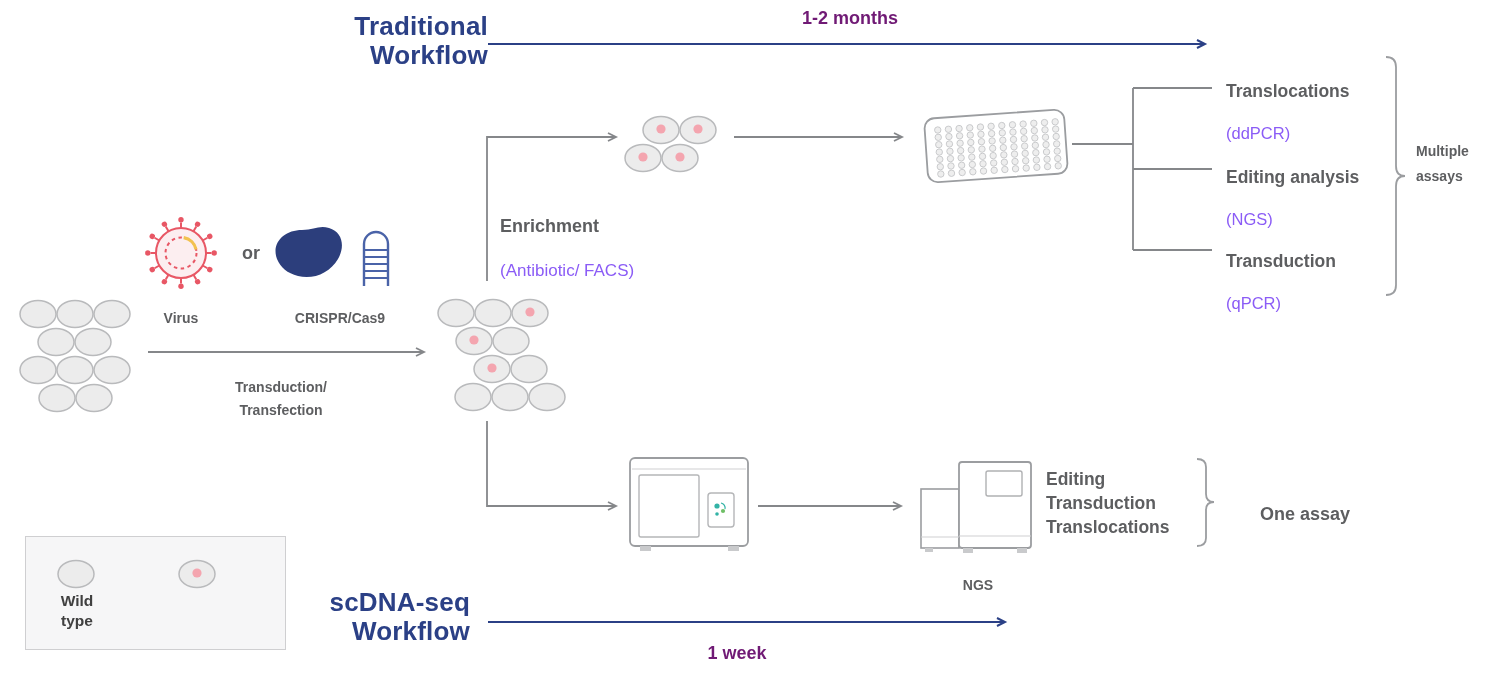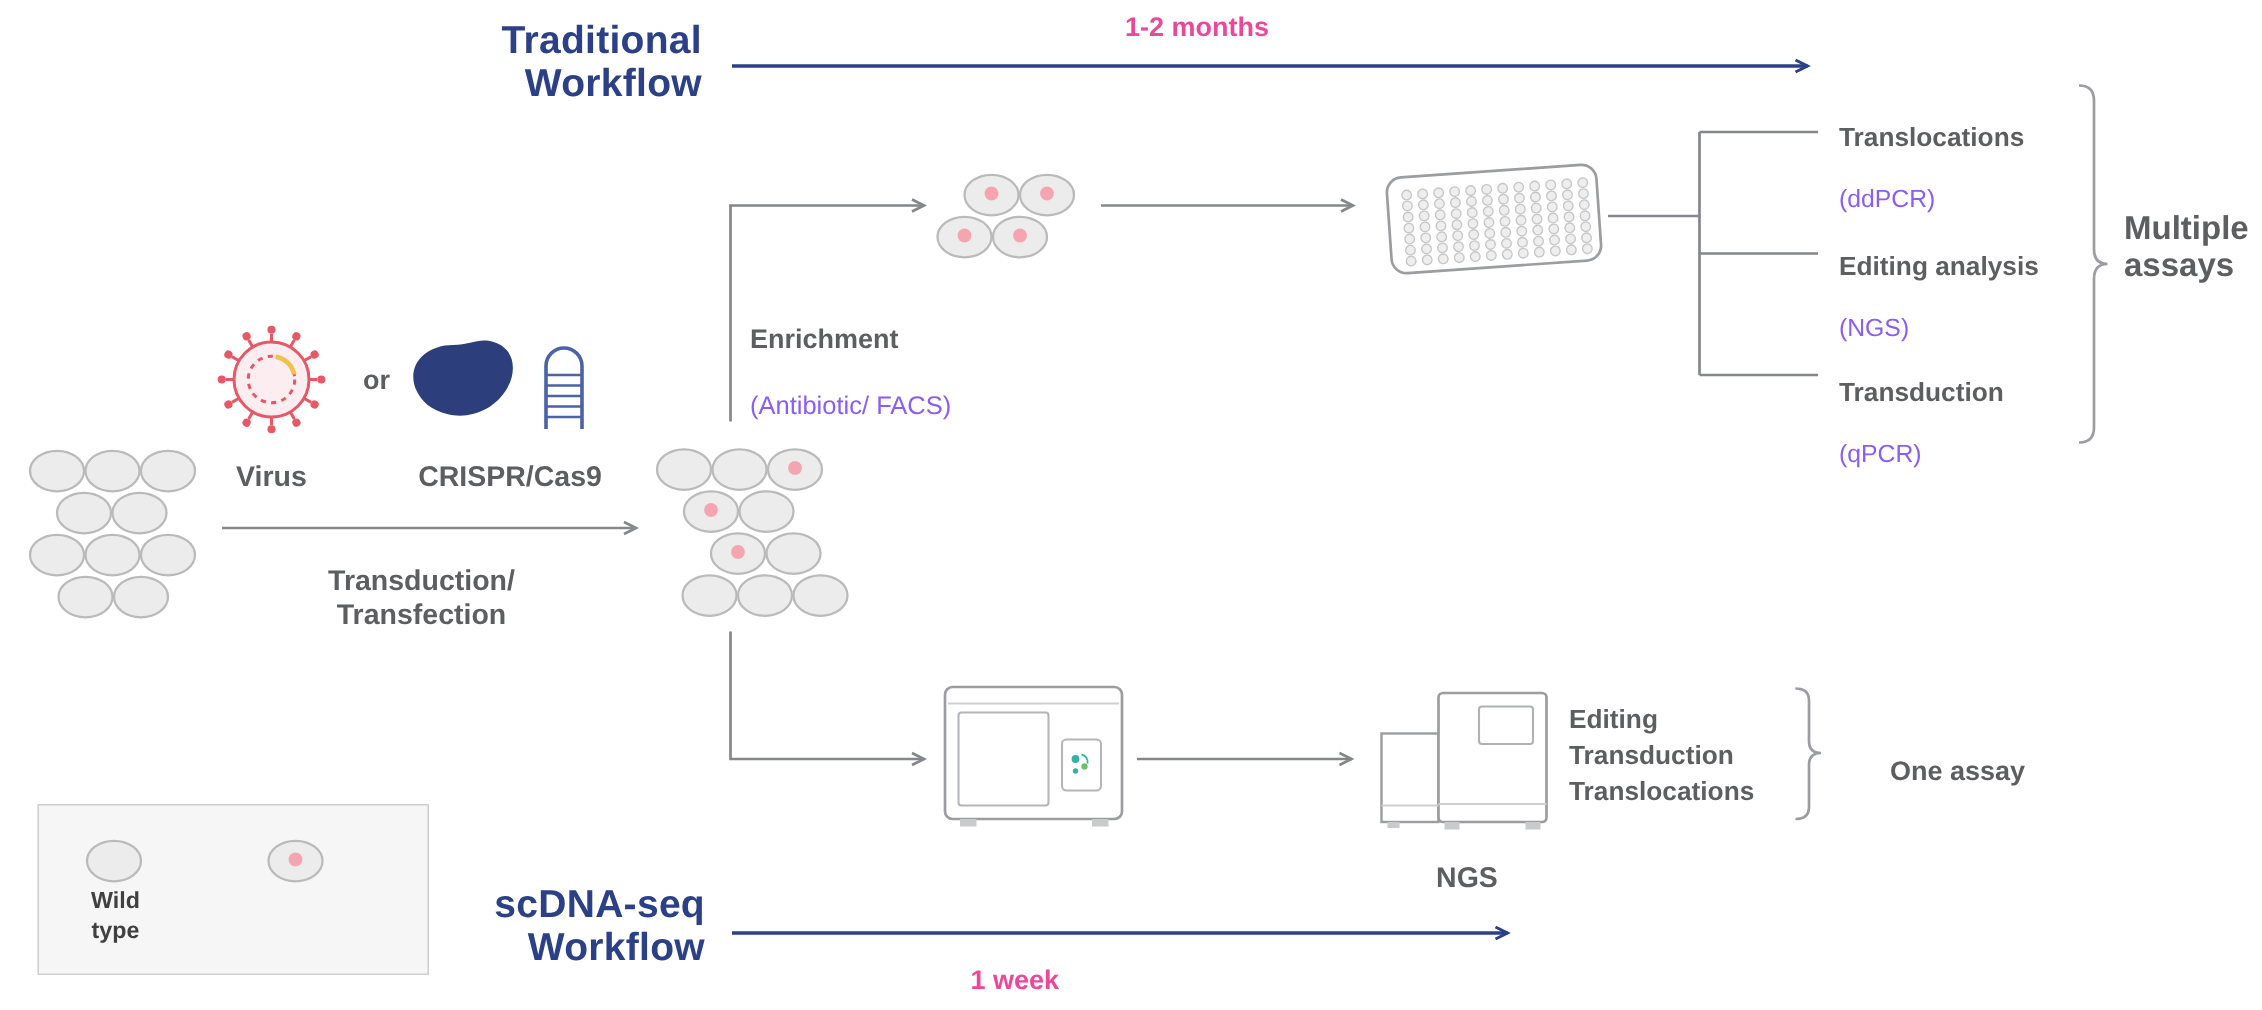--- a/index.html
+++ b/index.html
@@ -5,22 +5,22 @@
   *{margin:0;padding:0;box-sizing:border-box}
   html,body{background:#fff}
   .canvas{position:relative;width:1508px;height:673px;background:#fff;overflow:hidden;
           font-family:"Liberation Sans",sans-serif;color:#5d5e60}
   svg.layer{position:absolute;left:0;top:0}
   .lbl{position:absolute;color:#5d5e60;white-space:pre-line}
   .bold{font-weight:700}
   .center{text-align:center}
   .wf-title{position:absolute;color:#2b4086;font-size:26px;font-weight:800;line-height:29px;
             text-align:right;white-space:pre-line;letter-spacing:.2px}
-  .duration{position:absolute;font-size:18px;font-weight:700;color:#ec4899;}
-  .step17{font-size:19px;line-height:23px}
+  .duration{position:absolute;font-size:18px;font-weight:700;color:#701a75;text-align:center}
+  .step17{font-size:14px;line-height:23px}
   .step18{font-size:18px;line-height:24px}
   .assay-item{position:absolute;white-space:pre-line}
   .assay-name{font-size:17.5px;font-weight:700;color:#5d5e60;line-height:25px}
   .assay-method{font-size:16.5px;font-weight:400;color:#8b5cf6;line-height:23px}
   .legend-box{position:absolute;left:25px;top:536px;width:261px;height:114px;
               background:#f6f6f7;border:1px solid #cfcfd1}
   .legend-txt{font-size:15.5px;font-weight:600;line-height:20px;color:#404040}
   #plateWells circle{fill:#eeeeee;stroke:#c6c7c9;stroke-width:.9}
 </style>
 </head>
@@ -241,21 +241,21 @@
     <path fill="none" stroke="#9b9da0" stroke-width="1.8" d="M1197,459 Q1206,459 1206,467 L1206,494 Q1206,502 1214,502 Q1206,502 1206,510 L1206,538 Q1206,546 1197,546"></path>
 
     <g>
         <use href="#cellP" x="76" y="574"></use>
       </g>
     <g>
         <use href="#cellM" x="197" y="574"></use>
       </g>
   </svg>
 
-  <div class="wf-title" style="left:216px;top:12px;width:252px">Traditional
+  <div class="wf-title" style="left:236px;top:12px;width:252px">Traditional
 Workflow</div>
   <div class="duration" style="left:750px;top:8px;width:200px">1-2 months</div>
 
   <div class="lbl bold center step17" style="left:141px;top:307px;width:80px">Virus</div>
   <div class="lbl bold center step18" style="left:233px;top:241px;width:36px">or</div>
   <div class="lbl bold center step17" style="left:256px;top:307px;width:168px">CRISPR/Cas9</div>
   <div class="lbl bold center step17" style="left:178px;top:376px;width:206px">Transduction/
 Transfection</div>
 
   <div class="assay-item" style="left:500px;top:196px">
@@ -270,21 +270,21 @@
   </div>
   <div class="assay-item" style="left:1226px;top:147px">
     <div class="assay-name">Editing analysis</div>
     <div class="assay-method">(NGS)</div>
   </div>
   <div class="assay-item" style="left:1226px;top:231px">
     <div class="assay-name">Transduction</div>
     <div class="assay-method">(qPCR)</div>
   </div>
 
-  <div class="lbl bold" style="left:1416px;top:139px;font-size:22px;line-height:25px">Multiple
+  <div class="lbl bold" style="left:1416px;top:139px;font-size:14px;line-height:25px">Multiple
 assays</div>
 
   <div class="lbl bold" style="left:1046px;top:467px;font-size:17.5px;line-height:24px">Editing
 Transduction
 Translocations</div>
   <div class="lbl bold step18" style="left:1260px;top:502px">One assay</div>
 
   <div class="lbl bold center step17" style="left:938px;top:574px;width:80px">NGS</div>
 
   <div class="lbl center legend-txt" style="left:38px;top:591px;width:78px">Wild

